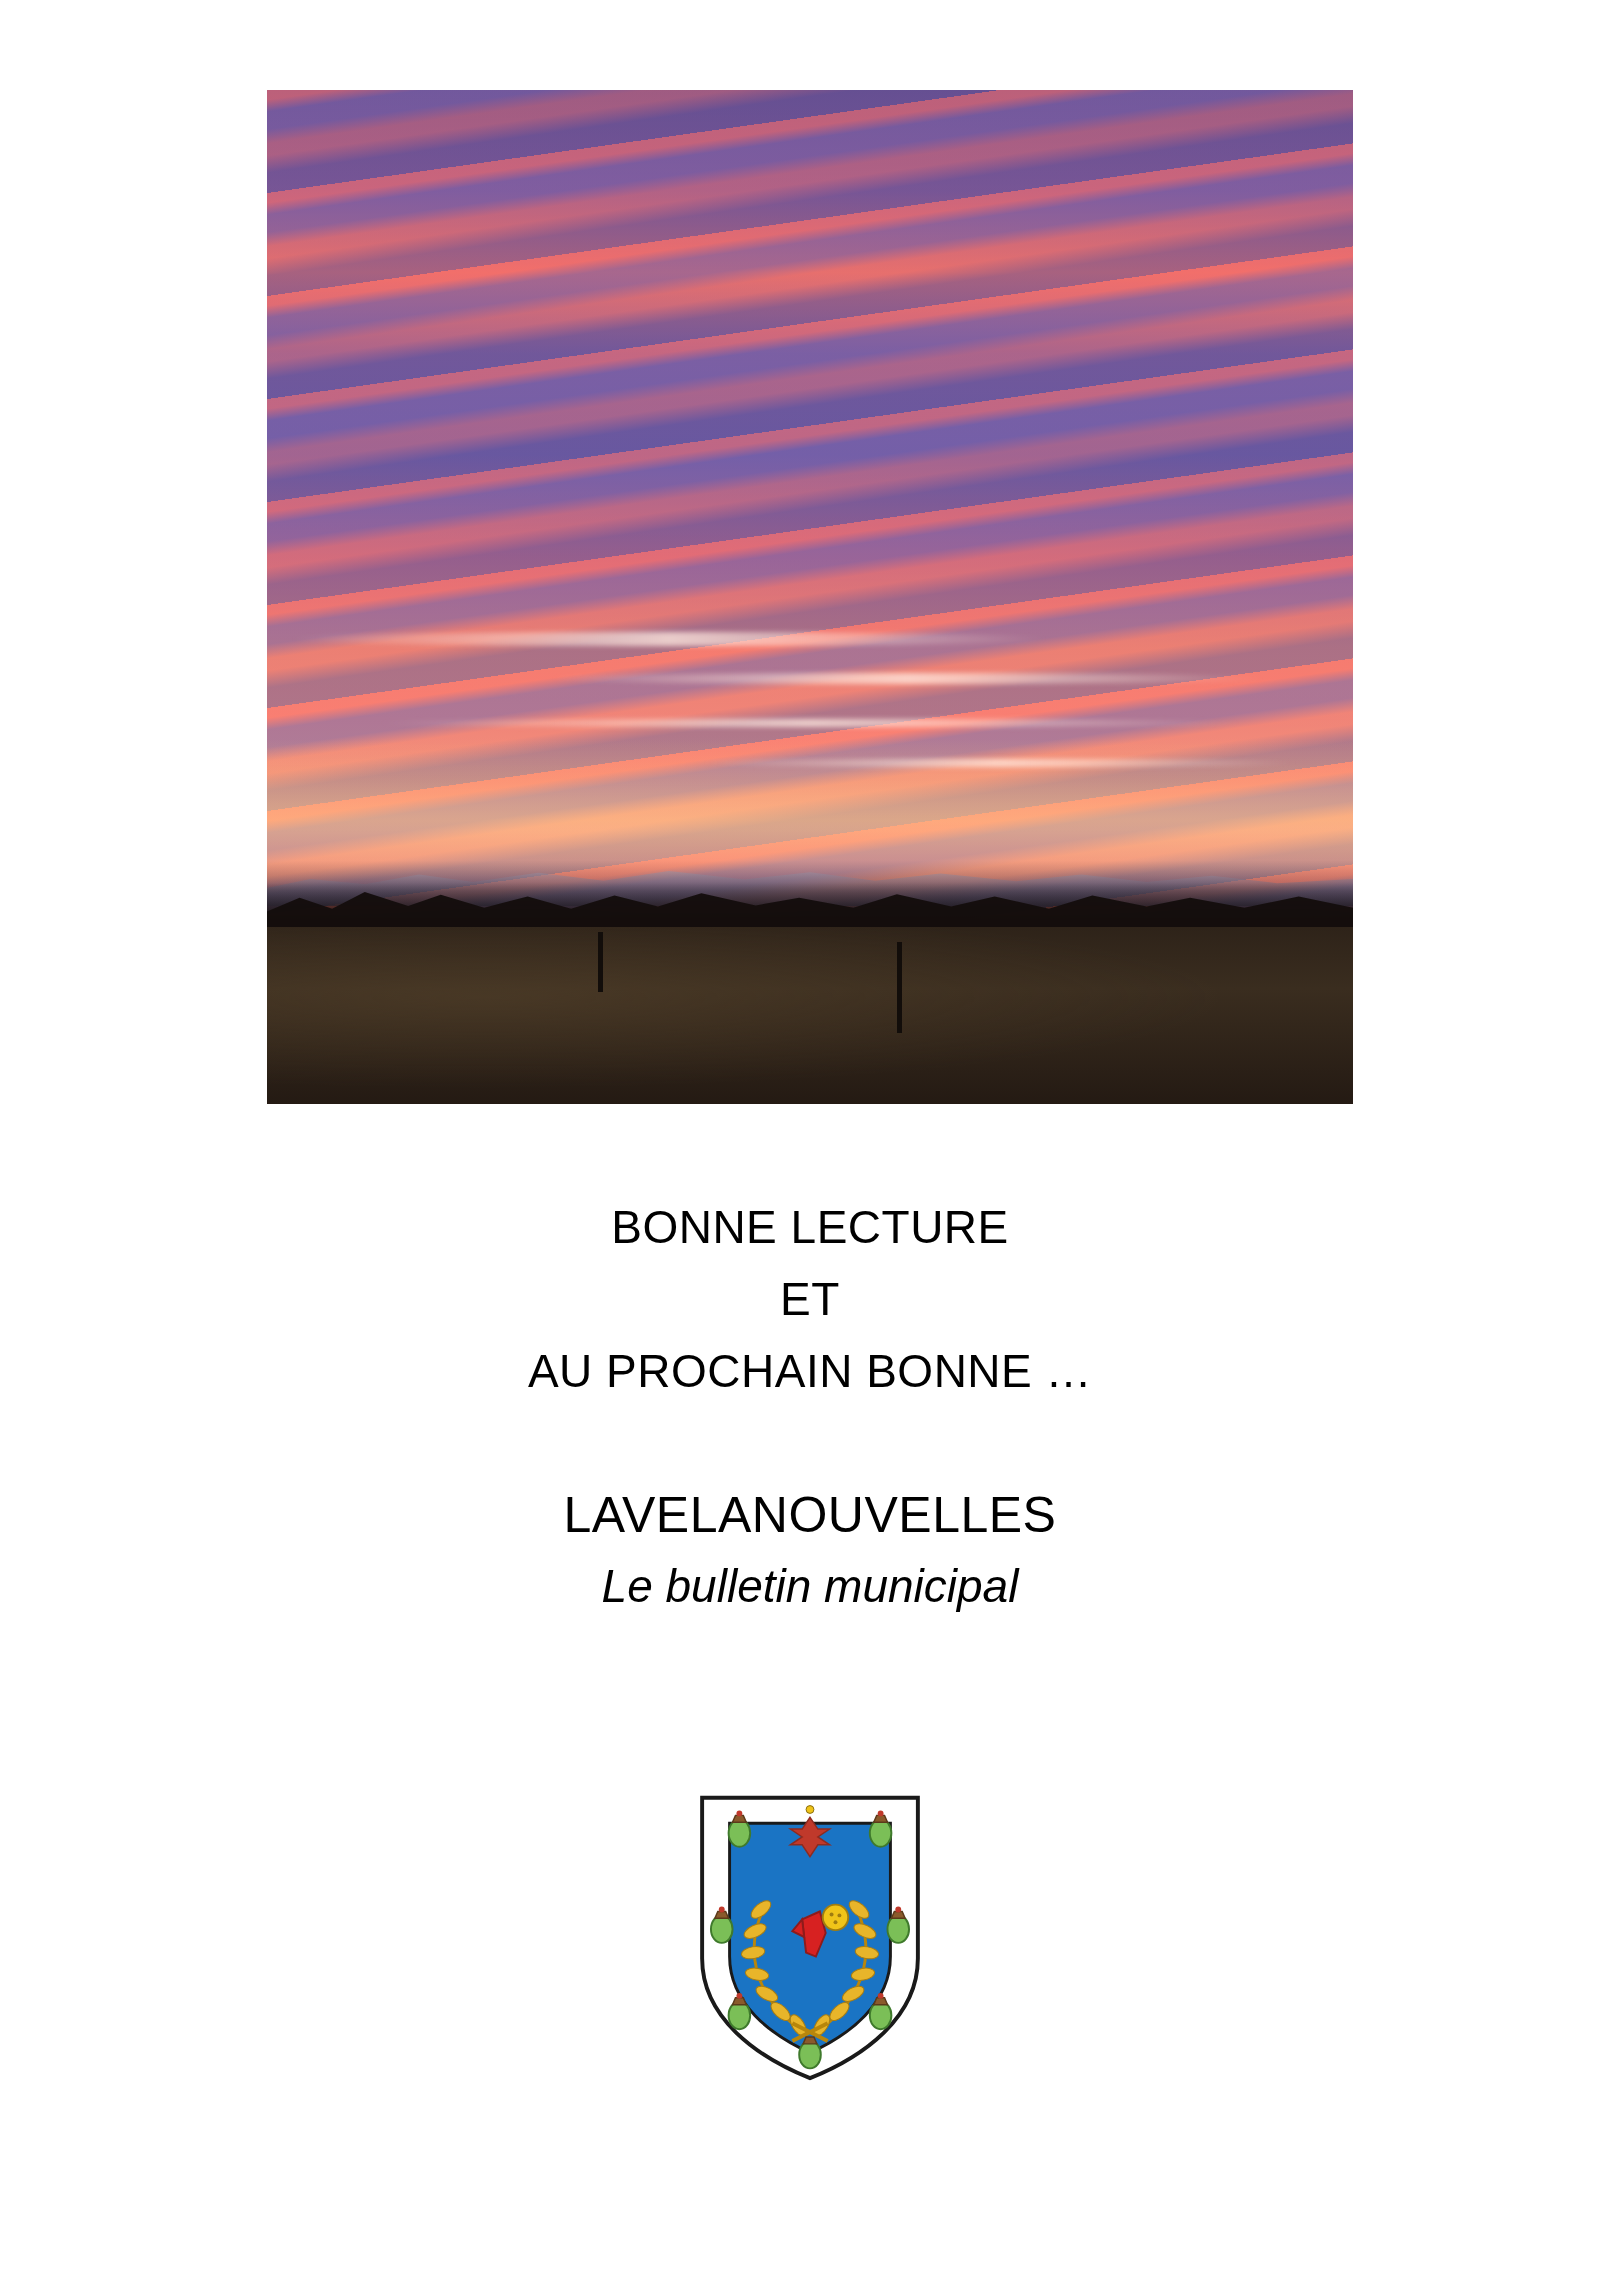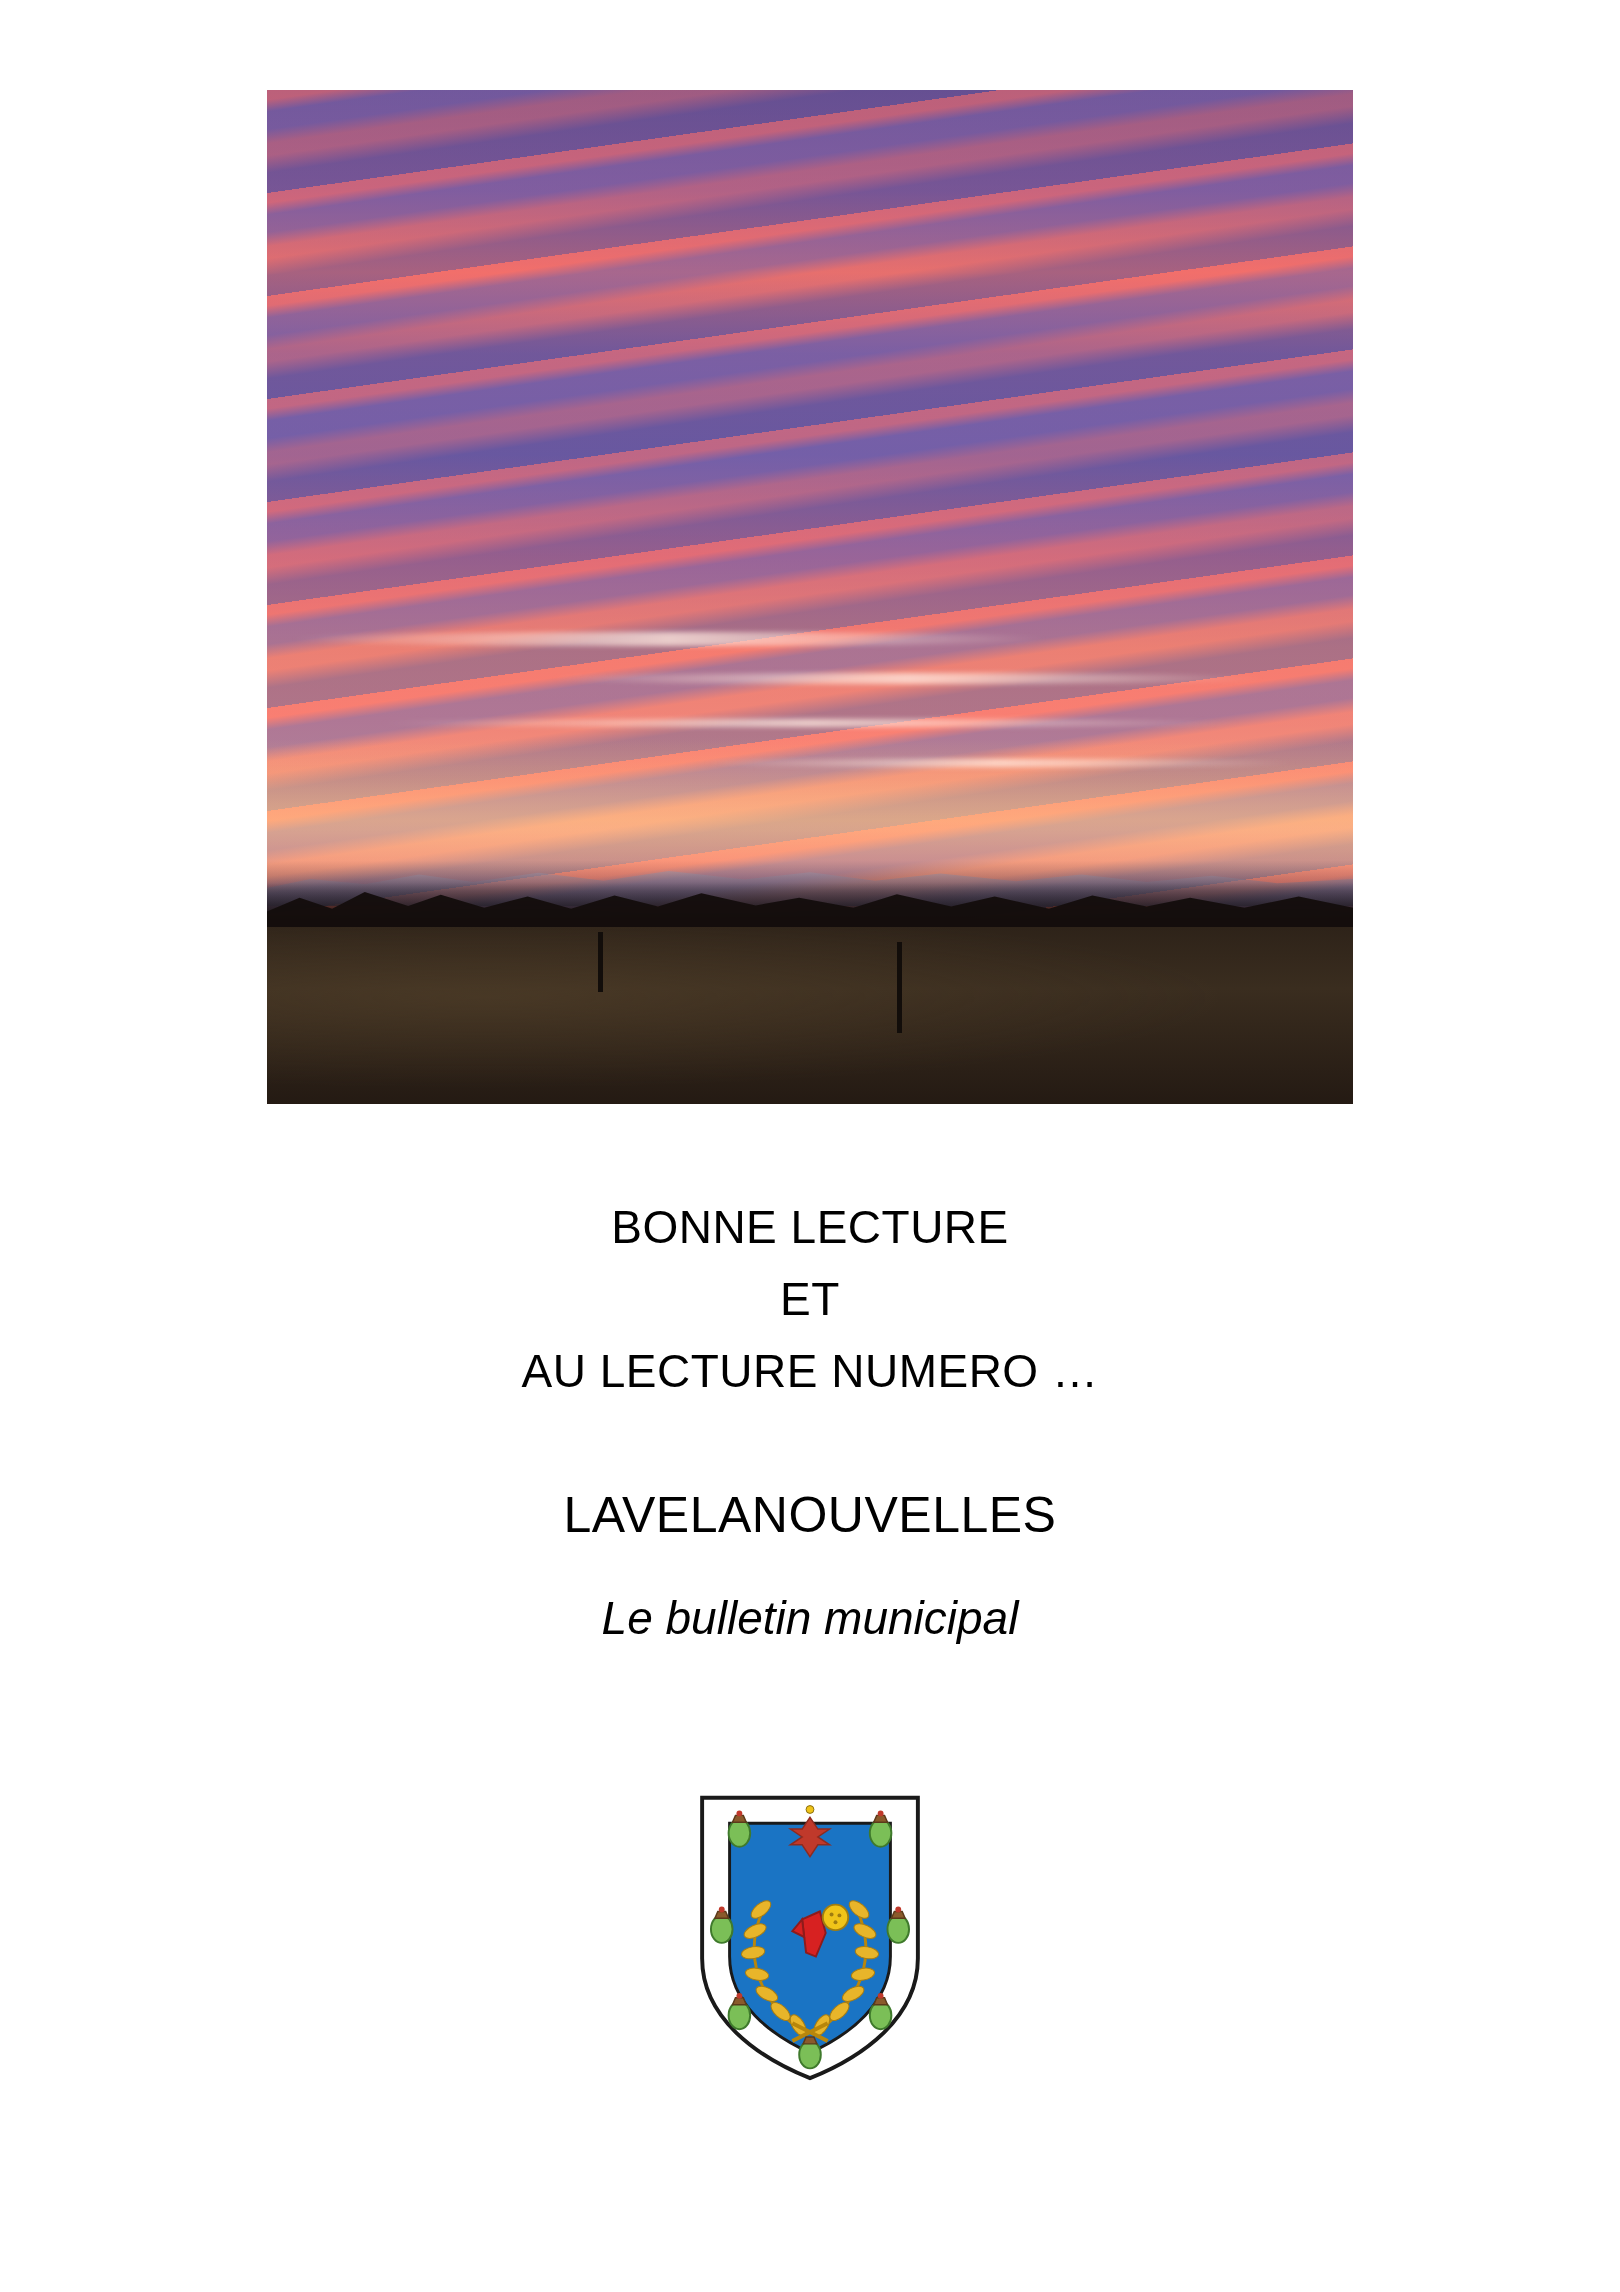--- a/index.html
+++ b/index.html
@@ -144,21 +144,20 @@
   }
   .commune {
     font-size: 50px;
     line-height: 74px;
     letter-spacing: 0.5px;
   }
   .bulletin {
     font-size: 46px;
     line-height: 69px;
     font-style: italic;
-    margin-top: 32px;
   }
 
   
   .crest-wrap {
     position: absolute;
     left: 50%;
     transform: translateX(-50%);
     top: 1784px;
     width: 255px;
     height: 304px;
@@ -180,21 +179,21 @@
       <div class="treeline"></div>
       <div class="field"></div>
       <div class="post" style="left:58%; top:84%; height:9%;"></div>
       <div class="post" style="left:30.5%; top:83%; height:6%;"></div>
     </div>
   </div>
 
   <div class="text-block">
     <div class="line-main">BONNE LECTURE</div>
     <div class="line-main">ET</div>
-    <div class="line-main">AU LECTURE NUMERO …</div>
+    <div class="line-main">AU PROCHAIN BONNE …</div>
     <div class="spacer-line"></div>
     <div class="commune">LAVELANOUVELLES</div>
     <div class="bulletin">Le bulletin municipal</div>
   </div>
 
   <div class="crest-wrap">
     <svg viewBox="0 0 260 310" width="255" height="304" aria-hidden="true">
 
       <path d="M20 14 H240 V178 C240 238 185 278 130 300 C75 278 20 238 20 178 Z" fill="#ffffff" stroke="#1a1a1a" stroke-width="4"></path>
 

